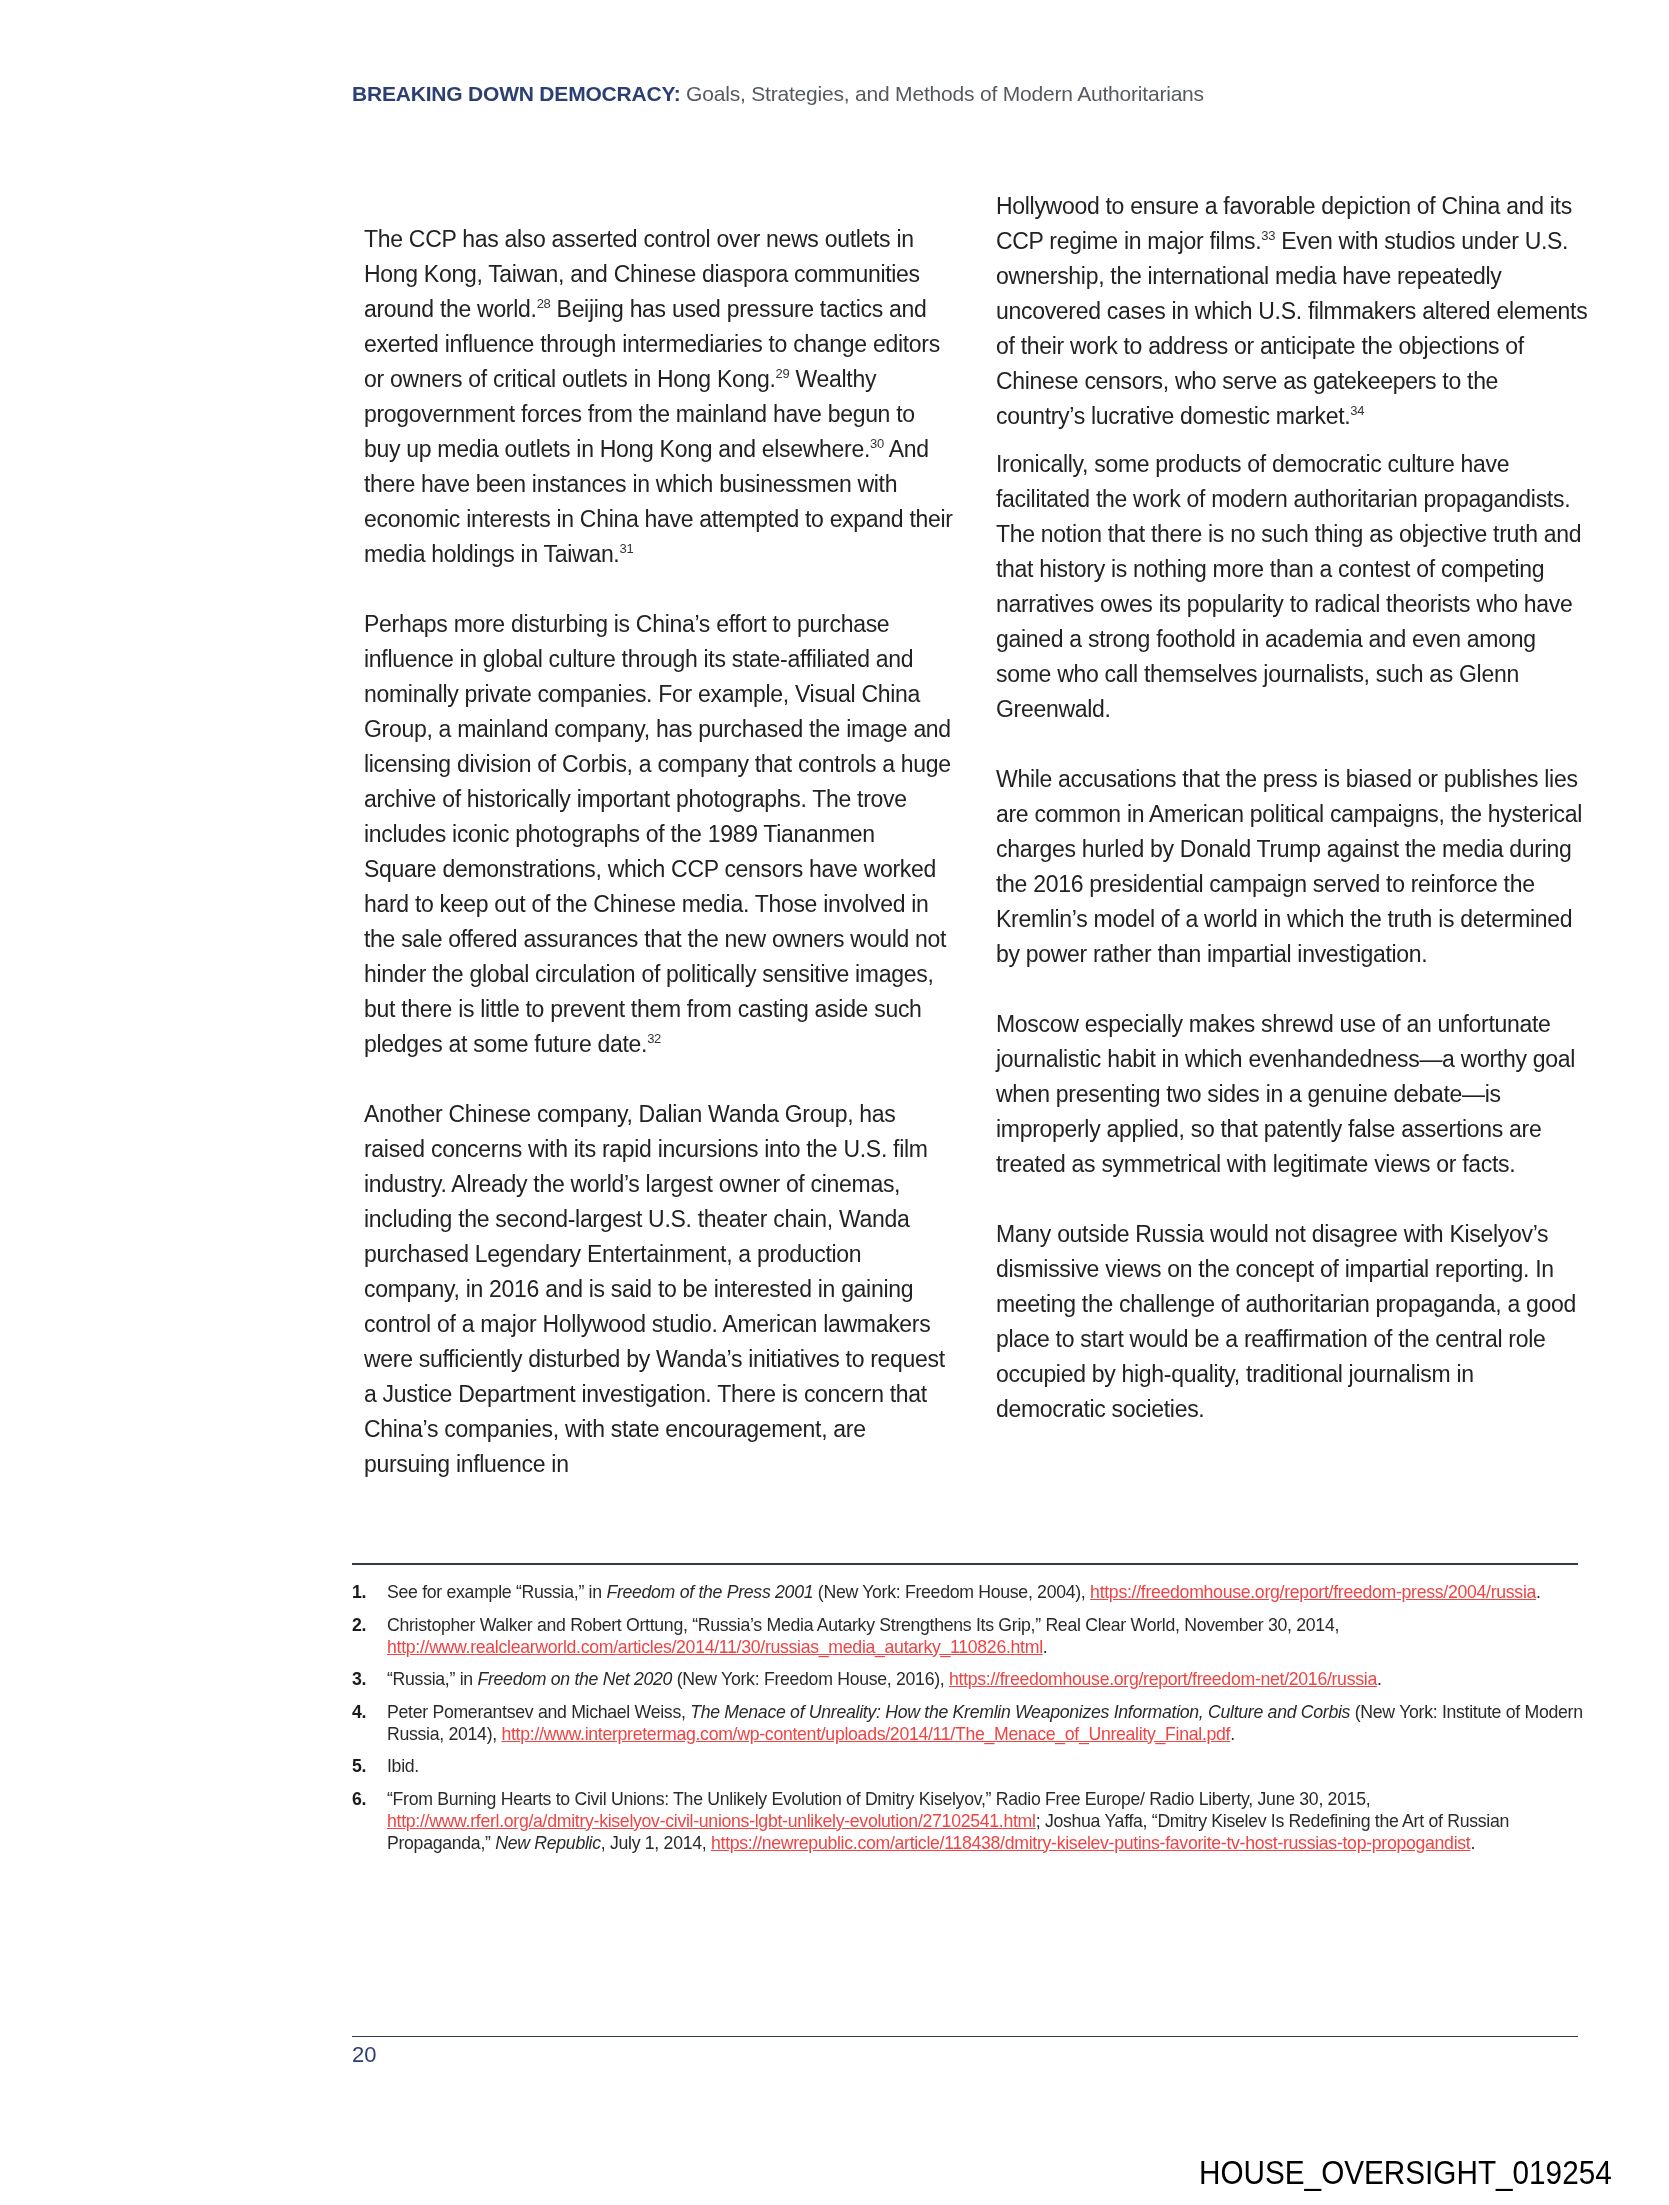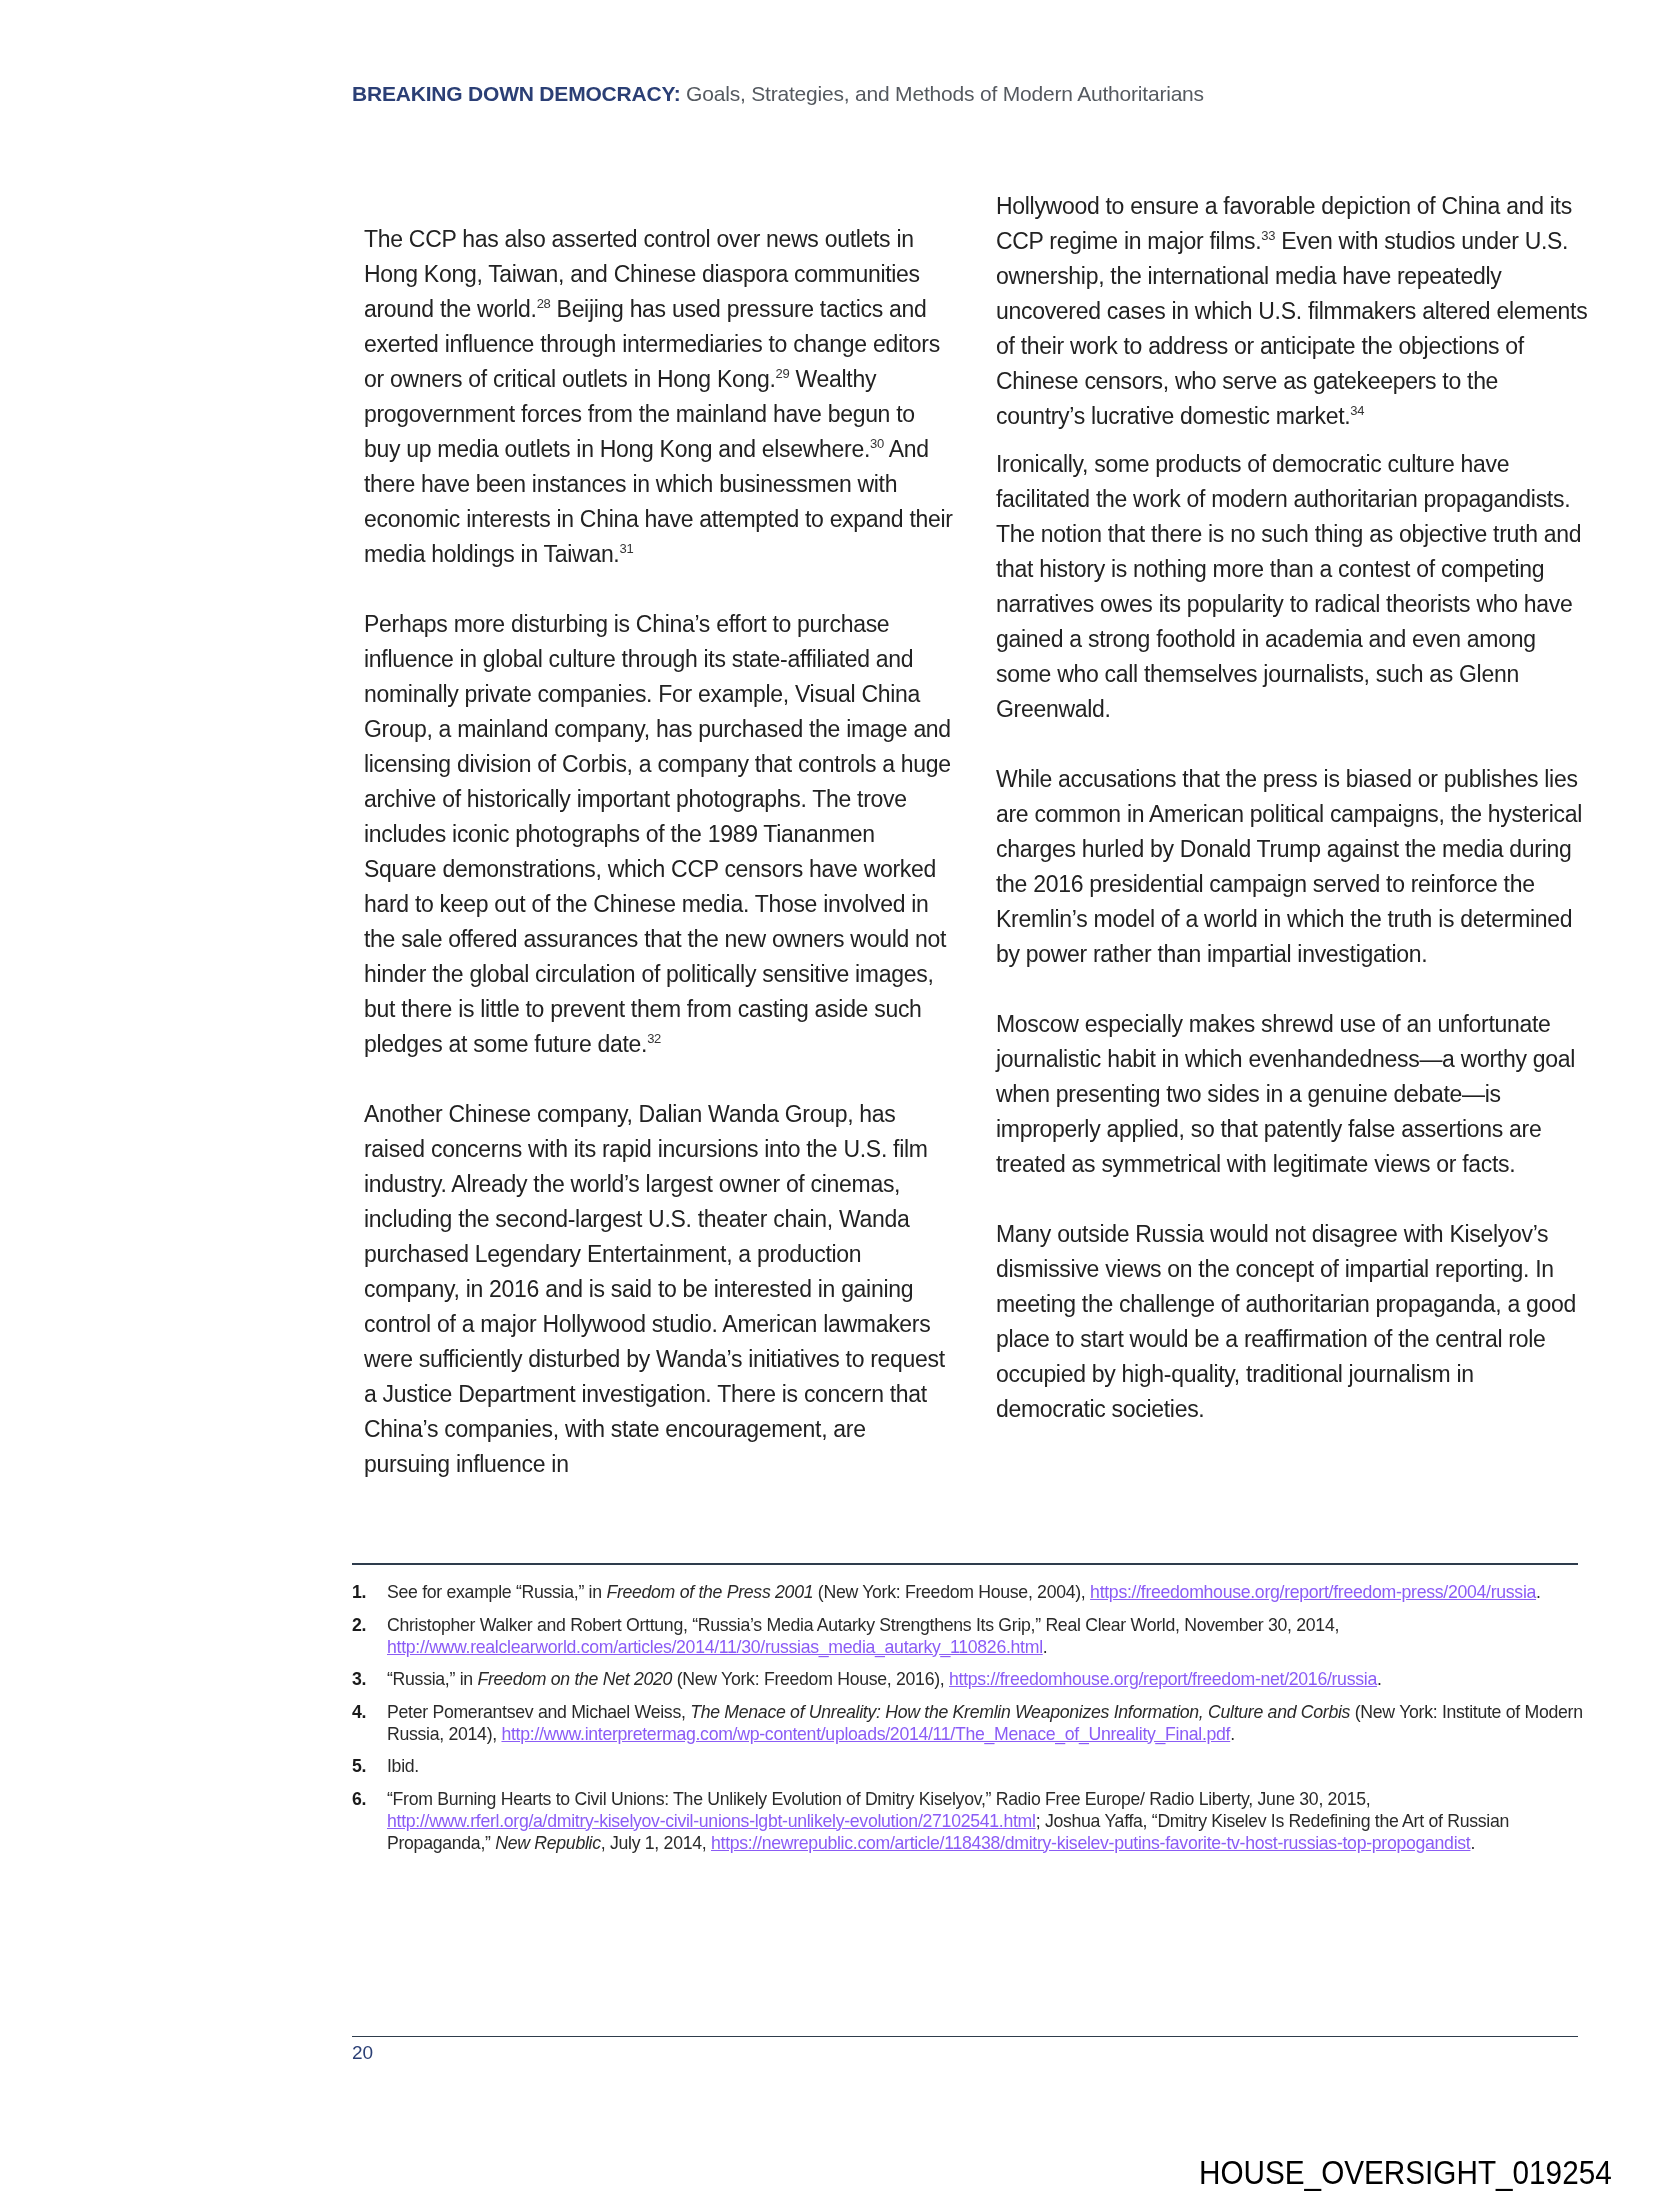--- a/index.html
+++ b/index.html
@@ -36,25 +36,25 @@
     .rule-thin { height: 1.3px; }
 
     .footnotes {
       position: absolute; left: 352px; top: 1581px; width: 1231px;
       font-size: 17.7px; line-height: 22px; letter-spacing: -0.3px; color: #2a2a2a;
     }
     .fn { display: flex; margin-bottom: 10.5px; }
     .fn-num { width: 35px; flex: 0 0 35px; font-weight: bold; color: #1a1a1a; }
     .fn-body { flex: 1; }
     .fn-body i { font-style: italic; }
-    .fn-body a { color: #8b5cf6; text-decoration: underline; }
+    .fn-body a { color: #ef4444; text-decoration: underline; }
 
     .page-number {
       position: absolute; left: 352px; top: 2042px;
-      font-size: 19px; color: #2b3f75;
+      font-size: 22px; color: #2b3f75;
     }
     .bates {
       position: absolute; left: 1199px; top: 2154px;
       font-family: "Liberation Sans", sans-serif; font-size: 33px; color: #000;
       letter-spacing: 0px; transform: scaleX(0.9); transform-origin: left top; white-space: nowrap;
     }
   </style>
 </head>
 <body>
 

